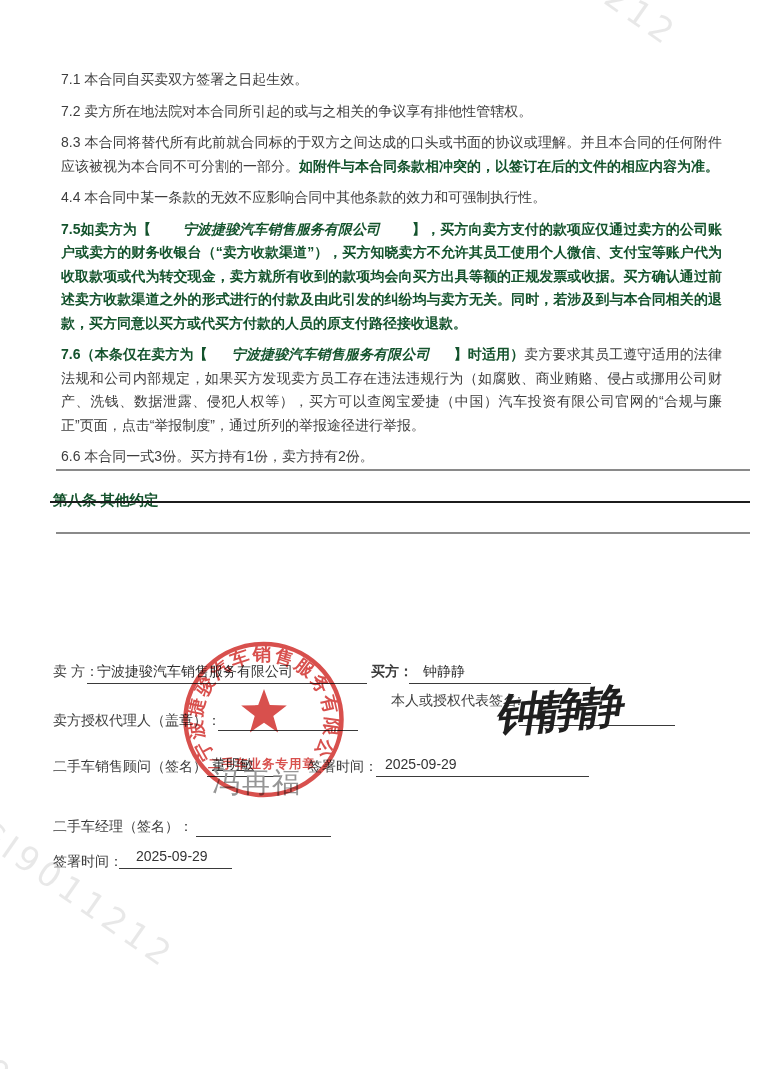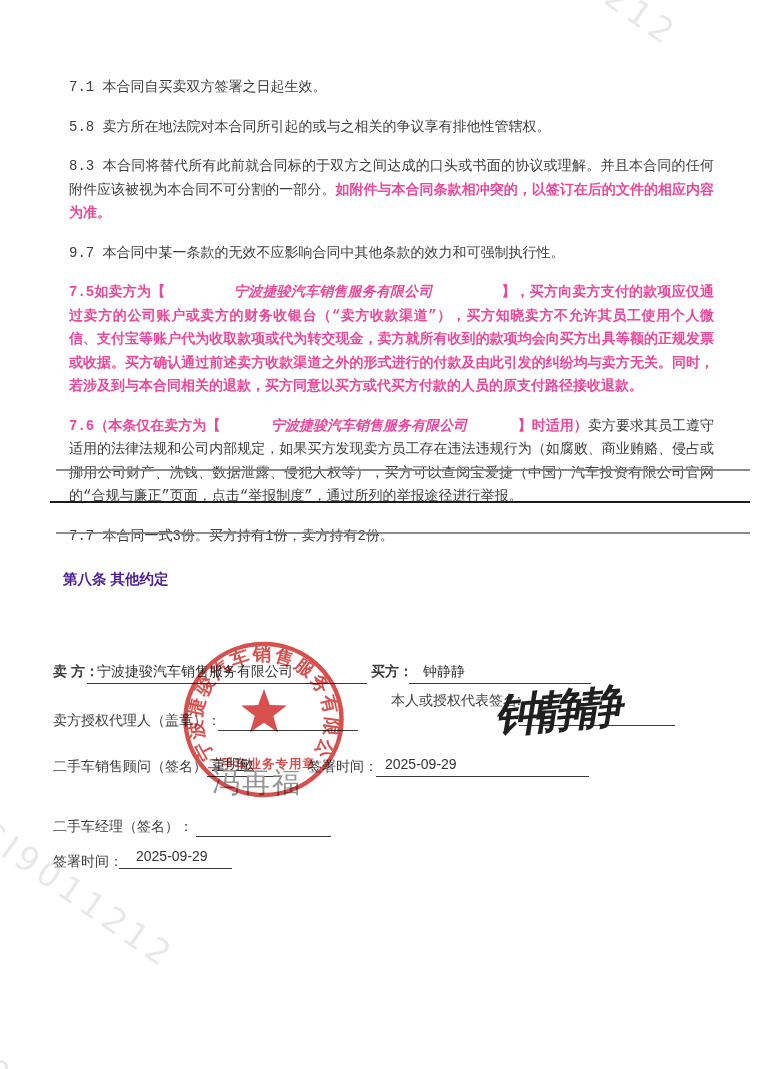--- a/index.html
+++ b/index.html
@@ -14,40 +14,40 @@
     transform-origin:0 0;transform:rotate(35deg);white-space:nowrap;pointer-events:none;
   }
   .wm-top{left:495px;top:-112px;}
   .wm-mid{left:-8px;top:810px;}
   .wm-bottom{left:-60px;top:1008px;}
   
   .terms{
     position:absolute;left:53px;top:60px;width:677px;z-index:1;
     font-size:14px;line-height:23.5px;text-align:justify;
   }
-  .terms p{margin:16px;font-family:Liberation Mono, monospace;}
-  .terms strong,.terms .bold{font-weight:700;color:#ec4899;}
+  .terms p{margin:8px;}
+  .terms strong,.terms .bold{font-weight:700;color:#14532d;}
   .terms em{font-style:italic;font-weight:inherit;}
   .sec8{
-    margin:20px 0 0 10px;font-size:14.5px;line-height:23.5px;font-weight:700;color:#4c1d95;
+    margin:20px 0 0 0;font-size:14.5px;line-height:23.5px;font-weight:700;color:#14532d;
   }
   
   .rule{position:absolute;z-index:1;height:2px;}
   .rule-gray{background:#8a8a8a;}
   .rule-black{background:#1c1c1c;}
   .rule1{left:56px;top:469px;width:694px;}
   .rule2{left:50px;top:501px;width:700px;height:2px;}
   .rule3{left:56px;top:532px;width:694px;}
   
   .sig-label{position:absolute;z-index:1;font-size:14px;color:#3d3d3d;white-space:nowrap;}
   .sig-line{
     position:absolute;z-index:1;height:20px;border-bottom:1px solid #3a3a3a;
     font-size:14px;color:#333;white-space:nowrap;box-sizing:content-box;
   }
-  .l-seller-label{left:53px;top:663px;font-weight:bold;}
+  .l-seller-label{left:53px;top:663px;}
   .l-seller-line{left:87px;top:663px;width:270px;padding-left:10px;}
   .l-buyer-label{left:371px;top:663px;font-weight:bold;}
   .l-buyer-line{left:409px;top:663px;width:168px;padding-left:14px;}
   .l-agent-label{left:53px;top:712px;}
   .l-agent-line{left:218px;top:710px;width:140px;}
   .l-rep-label{left:391px;top:692px;}
   .l-rep-line{left:519px;top:705px;width:156px;}
   .l-consultant-label{left:53px;top:758px;}
   .l-consultant-line{left:207px;top:756px;width:70px;padding-left:5px;text-decoration:underline;}
   .l-date1-label{left:308px;top:758px;}
@@ -78,26 +78,26 @@
 <body>
 
 <div class="page">
 
   <div class="wm wm-top">GI9011212</div>
   <div class="wm wm-mid">GI9011212</div>
   <div class="wm wm-bottom">GI9011212</div>
 
   <div class="terms">
     <p>7.1 本合同自买卖双方签署之日起生效。</p>
-    <p>5.8 卖方所在地法院对本合同所引起的或与之相关的争议享有排他性管辖权。</p>
+    <p>7.2 卖方所在地法院对本合同所引起的或与之相关的争议享有排他性管辖权。</p>
     <p><span>8.3 本合同将替代所有此前就合同标的于双方之间达成的口头或书面的协议或理解。并且本合同的任何附件应该被视为本合同不可分割的一部分。</span><strong>如附件与本合同条款相冲突的，以签订在后的文件的相应内容为准。</strong></p>
-    <p>9.7 本合同中某一条款的无效不应影响合同中其他条款的效力和可强制执行性。</p>
+    <p>4.4 本合同中某一条款的无效不应影响合同中其他条款的效力和可强制执行性。</p>
     <p class="bold"><span>7.5如卖方为【&nbsp;&nbsp;&nbsp;&nbsp;&nbsp;&nbsp;&nbsp;&nbsp;</span><em>宁波捷骏汽车销售服务有限公司</em><span>&nbsp;&nbsp;&nbsp;&nbsp;&nbsp;&nbsp;&nbsp;&nbsp;】，买方向卖方支付的款项应仅通过卖方的公司账户或卖方的财务收银台（“卖方收款渠道”），买方知晓卖方不允许其员工使用个人微信、支付宝等账户代为收取款项或代为转交现金，卖方就所有收到的款项均会向买方出具等额的正规发票或收据。买方确认通过前述卖方收款渠道之外的形式进行的付款及由此引发的纠纷均与卖方无关。同时，若涉及到与本合同相关的退款，买方同意以买方或代买方付款的人员的原支付路径接收退款。</span></p>
     <p><strong><span>7.6（本条仅在卖方为【&nbsp;&nbsp;&nbsp;&nbsp;&nbsp;&nbsp;</span><em>宁波捷骏汽车销售服务有限公司</em><span>&nbsp;&nbsp;&nbsp;&nbsp;&nbsp;&nbsp;】时适用）</span></strong><span>卖方要求其员工遵守适用的法律法规和公司内部规定，如果买方发现卖方员工存在违法违规行为（如腐败、商业贿赂、侵占或挪用公司财产、洗钱、数据泄露、侵犯人权等），买方可以查阅宝爱捷（中国）汽车投资有限公司官网的“合规与廉正”页面，点击“举报制度”，通过所列的举报途径进行举报。</span></p>
-    <p>7.7 本合同一式3份。买方持有1份，卖方持有2份。</p>
+    <p>6.6 本合同一式3份。买方持有1份，卖方持有2份。</p>
     <h3 class="sec8">第八条 其他约定</h3>
   </div>
 
   <div class="rule rule-gray rule1"></div>
   <div class="rule rule-black rule2"></div>
   <div class="rule rule-gray rule3"></div>
 
   <span class="sig-label l-seller-label">卖 方：</span>
   <span class="sig-line l-seller-line"><span>宁波捷骏汽车销售服务有限公司</span></span>
   <span class="sig-label l-buyer-label">买方：</span>

